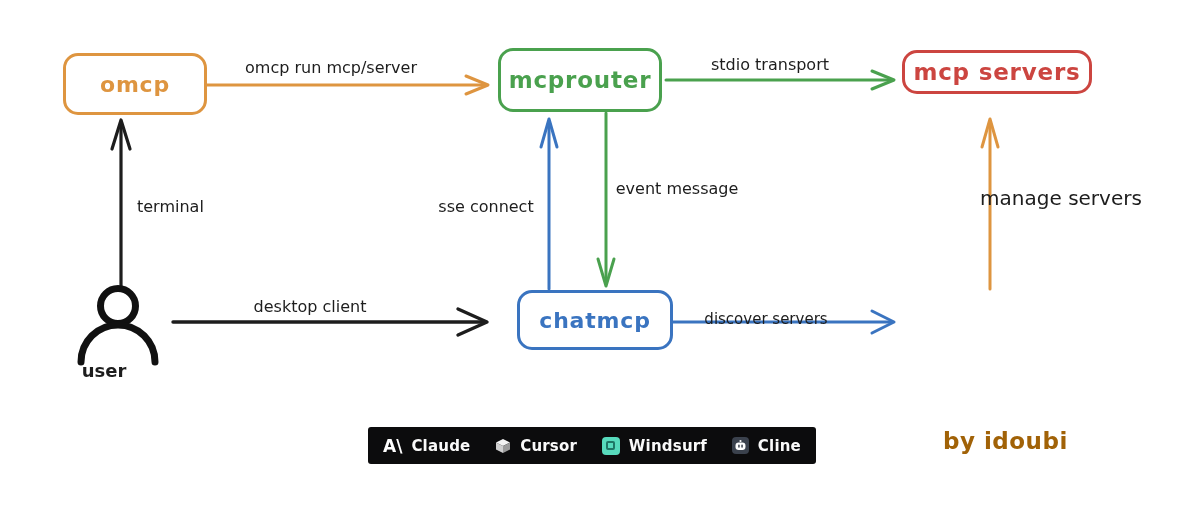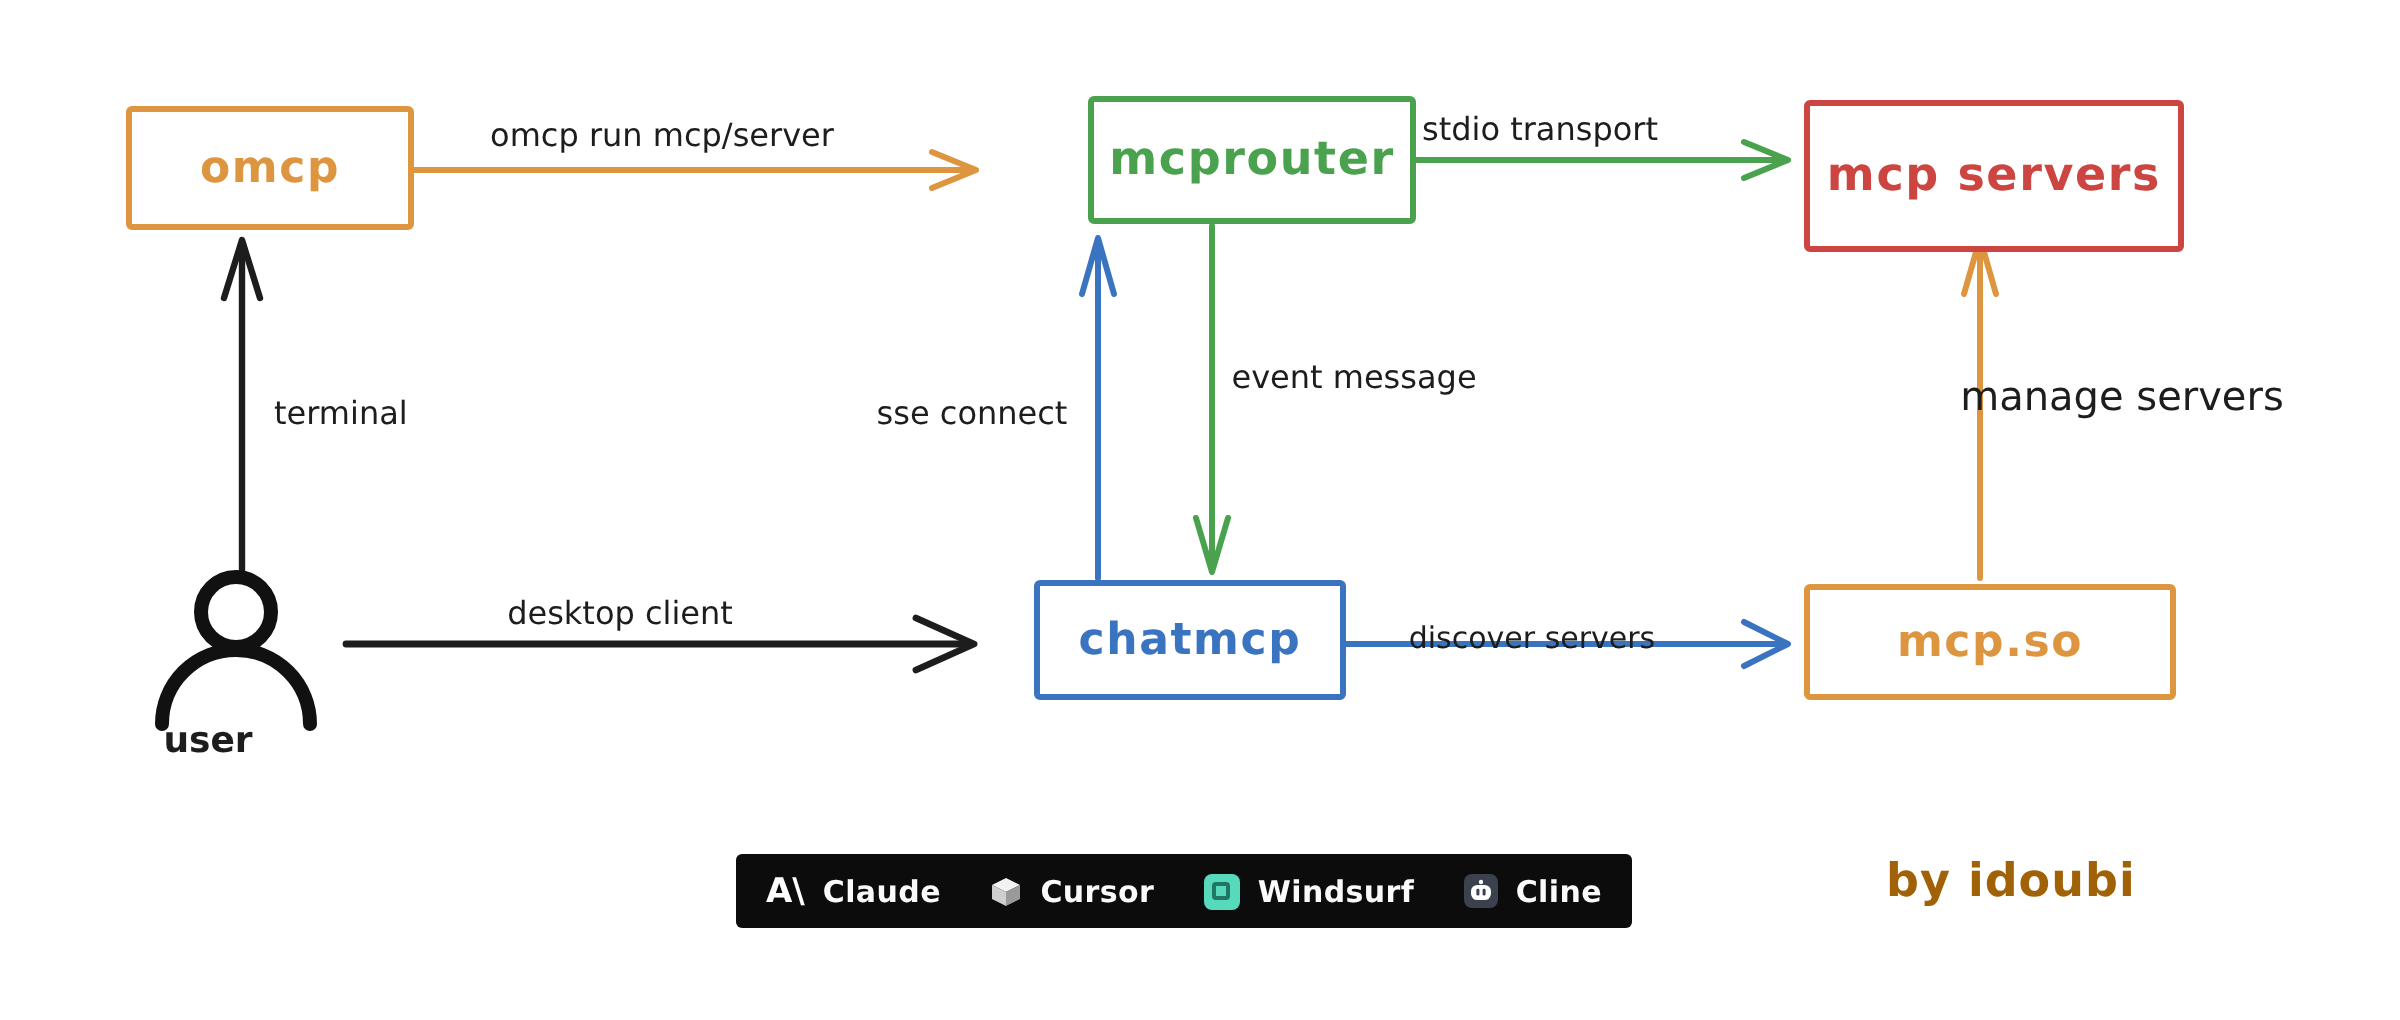--- a/index.html
+++ b/index.html
@@ -16,29 +16,29 @@
     position: absolute;
     left: 0; top: 0;
     width: 1200px; height: 510px;
     pointer-events: none;
   }
   .node {
     position: absolute;
     display: flex;
     align-items: center;
     justify-content: center;
-    border-radius: 3px;
+    border-radius: 15px;
     border: 3px solid;
     background: #ffffff;
     font-weight: 700;
     letter-spacing: 0.8px;
   }
   .node-omcp       { left: 63px;  top: 53px;  width: 144px; height: 62px; border-color:#de9540; color:#de9540; font-size: 22px; }
-  .node-mcprouter  { left: 498px; top: 48px;  width: 164px; height: 64px; border-color:#4aa14e; color:#4aa14e; font-size: 23px; margin-left: 46px; }
-  .node-mcpservers { left: 902px; top: 50px;  width: 190px; height: 76px; border-color:#cc4540; color:#cc4540; font-size: 23px; }
+  .node-mcprouter  { left: 498px; top: 48px;  width: 164px; height: 64px; border-color:#4aa14e; color:#4aa14e; font-size: 23px; }
+  .node-mcpservers { left: 902px; top: 50px;  width: 190px; height: 44px; border-color:#cc4540; color:#cc4540; font-size: 23px; }
   .node-chatmcp    { left: 499px; top: 290px; width: 156px; height: 60px; border-color:#3a74c0; color:#3a74c0; font-size: 22px; margin-left: 18px; }
   .node-mcpso      { left: 902px; top: 292px; width: 186px; height: 58px; border-color:#de9540; color:#de9540; font-size: 22px; }
   .edge-label {
     position: absolute;
     font-size: 16px;
     font-weight: 500;
     color: #1d1d1d;
     white-space: nowrap;
   }
   .centered { transform: translateX(-50%); }
@@ -164,23 +164,20 @@
   </div>
   <div class="node node-mcprouter">
     <span>mcprouter</span>
   </div>
   <div class="node node-mcpservers">
     <span>mcp servers</span>
   </div>
   <div class="node node-chatmcp">
     <span>chatmcp</span>
   </div>
-  <div class="node node-mcpso">
-    <span>mcp.so</span>
-  </div>
 
   <div class="edge-label centered lbl-omcp-run">omcp run mcp/server</div>
   <div class="edge-label lbl-terminal">terminal</div>
   <div class="edge-label centered lbl-stdio">stdio transport</div>
   <div class="edge-label centered lbl-sse">sse connect</div>
   <div class="edge-label centered lbl-event">event message</div>
   <div class="edge-label centered lbl-desktop">desktop client</div>
   <div class="edge-label centered lbl-discover">discover servers</div>
   <div class="edge-label centered lbl-manage">manage servers</div>
   <div class="edge-label centered lbl-user">user</div>

